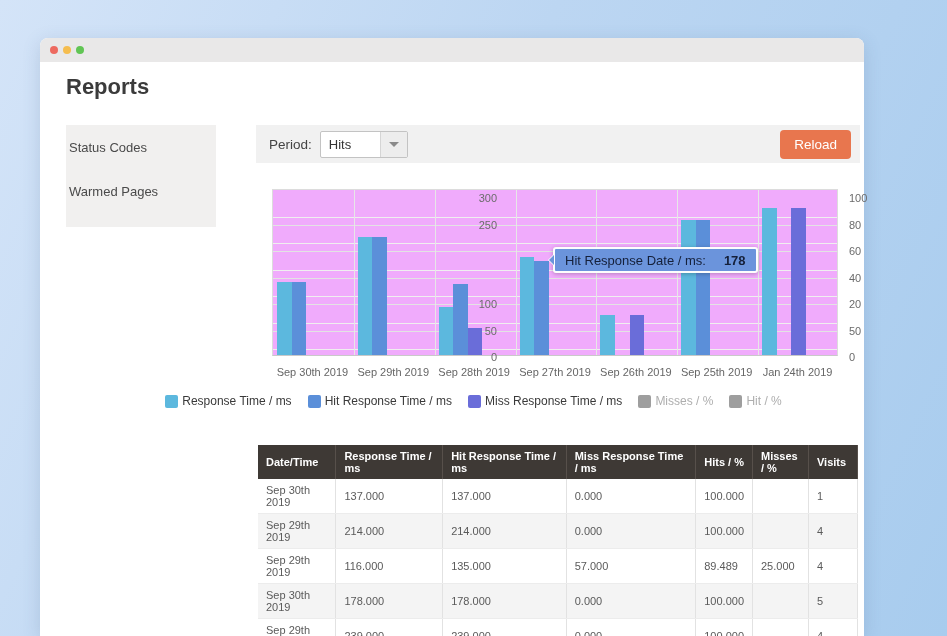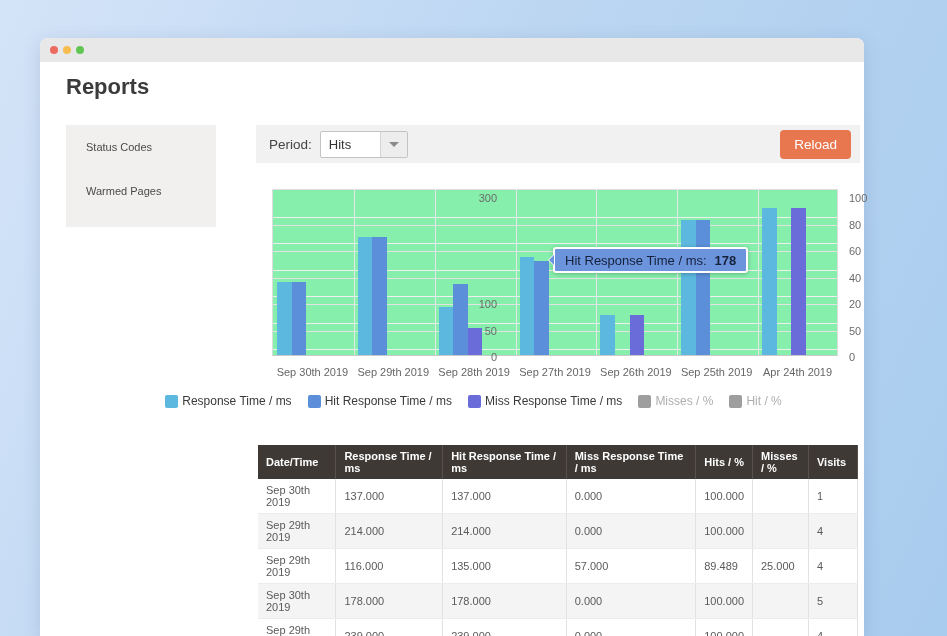--- a/index.html
+++ b/index.html
@@ -19,22 +19,22 @@
     display:flex; align-items:center; padding-left:10px; gap:5px;
   }
   .dot { width:8px; height:8px; border-radius:50%; }
   .dot.red{background:#ed6a5f}.dot.yellow{background:#f5bd4f}.dot.green{background:#61c554}
   .page-title {
     position:absolute; left:26px; top:36px; font-size:22px; color:#3b3b3b;
   }
   
   .sidebar { position:absolute; left:26px; top:87px; width:150px; background:#f1f0ef; padding-bottom:14px; }
   .side-item {
-    height:44px; display:flex; align-items:center; padding-left:17px;
-    font-size:11px; color:#4a4a4a; cursor:pointer; border-left:3px solid transparent;
+    height:44px; display:flex; align-items:center; 
+    font-size:13px; color:#4a4a4a; cursor:pointer; border-left:3px solid transparent;
   }
   .side-item.active { background:#fff; border-left:3px solid #e4742e; font-weight:bold; color:#333; }
   
   .main { position:absolute; left:216px; top:87px; width:604px; }
   .toolbar {
     position:absolute; left:0; top:0; width:604px; height:38px; background:#f1f1f1;
     display:flex; align-items:center; padding:8px 9px;
   }
   .period-label { font-size:13.5px; color:#444; margin-left:4px; }
   .select {
@@ -45,39 +45,39 @@
   .select .arr { width:27px; border-left:1px solid #d5d5d5; background:#ededed; display:flex; align-items:center; justify-content:center; }
   .select .arr::after{ content:""; border:5px solid transparent; border-top-color:#8a8a8a; margin-top:5px; }
   .reload-btn {
     margin-left:auto; background:#e8764e; color:#fff; border:none; border-radius:4px;
     font-size:13.5px; padding:7px 14px; cursor:pointer; font-family:inherit;
   }
   
   .chart-wrap { position:absolute; left:0; top:113px; width:867px; }
   .plot {
     position:absolute; left:232px; top:38px; width:566px; height:167px;
-    border:1px solid #dcdcdc; border-bottom:1px solid #c9c9c9; background:#86efac;
+    border:1px solid #dcdcdc; border-bottom:1px solid #c9c9c9; background:#f0abfc;
   }
   .gl { position:absolute; left:0; width:100%; height:1px; background:#e3e3e3; }
   .gl.minor { background:#efefef; }
   .vgl { position:absolute; top:0; height:100%; width:1px; background:#e7e7e7; }
   .bar { position:absolute; bottom:0; }
   .ylab { position:absolute; font-size:11px; color:#6b6b6b; transform:translateY(-50%); }
   .ylab.left { right:100%; margin-right:-224px; width:216px; text-align:right; }
   .xlab { position:absolute; top:215px; font-size:11px; color:#666; transform:translateX(-50%); white-space:nowrap; }
   .legend { position:absolute; top:243px; left:0; width:867px; display:flex; justify-content:center; gap:16px; }
   .leg-item { display:flex; align-items:center; gap:4px; font-size:12px; color:#3a3a3a; cursor:pointer; }
   .leg-item.off { color:#aeaeae; }
   .leg-box { width:13px; height:13px; border-radius:2px; }
   .tooltip {
     position:absolute; left:513px; top:96px; height:26px; display:flex; align-items:center;
     background:#6b94dc; border:2px solid #fdfdfd; border-radius:3px; padding:0 10px;
     font-size:13px; color:#15203a; box-shadow:0 1px 4px rgba(0,0,0,.25); white-space:nowrap; z-index:5;
   }
-  .tooltip b { margin-left:8px; }
+  .tooltip b { margin-left:18px; }
   .tooltip .tip {
     position:absolute; right:100%; top:50%; transform:translateY(-50%);
     border:7px solid transparent; border-right-color:#fdfdfd;
   }
   .tooltip .tip::after {
     content:""; position:absolute; left:-4px; top:-5px;
     border:5px solid transparent; border-right-color:#6b94dc;
   }
   
   .tbl { position:absolute; left:218px; top:407px; width:600px; border-collapse:collapse; font-size:11px; }
@@ -115,20 +115,21 @@
       <button class="reload-btn">Reload</button>
     </div>
   </div>
 
   <div class="chart-wrap" id="chartwrap">
     <div class="plot" id="plot">
         <div class="ylab left" style="top: 8px;">300</div>
         <div class="ylab" style="top: 8px; left: 576px;">100</div>
         <div class="gl" style="top: 34.5px;"></div>
         <div class="gl minor" style="top: 26.5px;"></div>
+        <div class="ylab left" style="top: 34.5px;">250</div>
         <div class="ylab" style="top: 34.5px; left: 576px;">80</div>
         <div class="gl" style="top: 61px;"></div>
         <div class="gl minor" style="top: 53px;"></div>
         <div class="ylab" style="top: 61px; left: 576px;">60</div>
         <div class="gl" style="top: 87.5px;"></div>
         <div class="gl minor" style="top: 79.5px;"></div>
         <div class="ylab" style="top: 87.5px; left: 576px;">40</div>
         <div class="gl" style="top: 114px;"></div>
         <div class="gl minor" style="top: 106px;"></div>
         <div class="ylab left" style="top: 114px;">100</div>
@@ -179,30 +180,30 @@
           <span class="leg-box" style="background: rgb(158, 158, 158);"></span>
           <span>Misses / %</span>
         </div>
         <div class="leg-item off">
           <span class="leg-box" style="background: rgb(158, 158, 158);"></span>
           <span>Hit / %</span>
         </div>
       </div>
     <div class="tooltip">
       <span class="tip"></span>
-      <span>Hit Response Time / ms:</span>
+      <span>Hit Response Date / ms:</span>
       <b>178</b>
     </div>
   <div class="xlab" style="left: 272.429px;">Sep 30th 2019</div>
       <div class="xlab" style="left: 353.286px;">Sep 29th 2019</div>
       <div class="xlab" style="left: 434.143px;">Sep 28th 2019</div>
       <div class="xlab" style="left: 515px;">Sep 27th 2019</div>
       <div class="xlab" style="left: 595.857px;">Sep 26th 2019</div>
       <div class="xlab" style="left: 676.714px;">Sep 25th 2019</div>
-      <div class="xlab" style="left: 757.571px;">Apr 24th 2019</div>
+      <div class="xlab" style="left: 757.571px;">Jan 24th 2019</div>
     </div>
 
   <table class="tbl">
     <colgroup id="cols">
         <col style="width: 78px;">
         <col style="width: 107px;">
         <col style="width: 124px;">
         <col style="width: 130px;">
         <col style="width: 56px;">
         <col style="width: 56px;">

